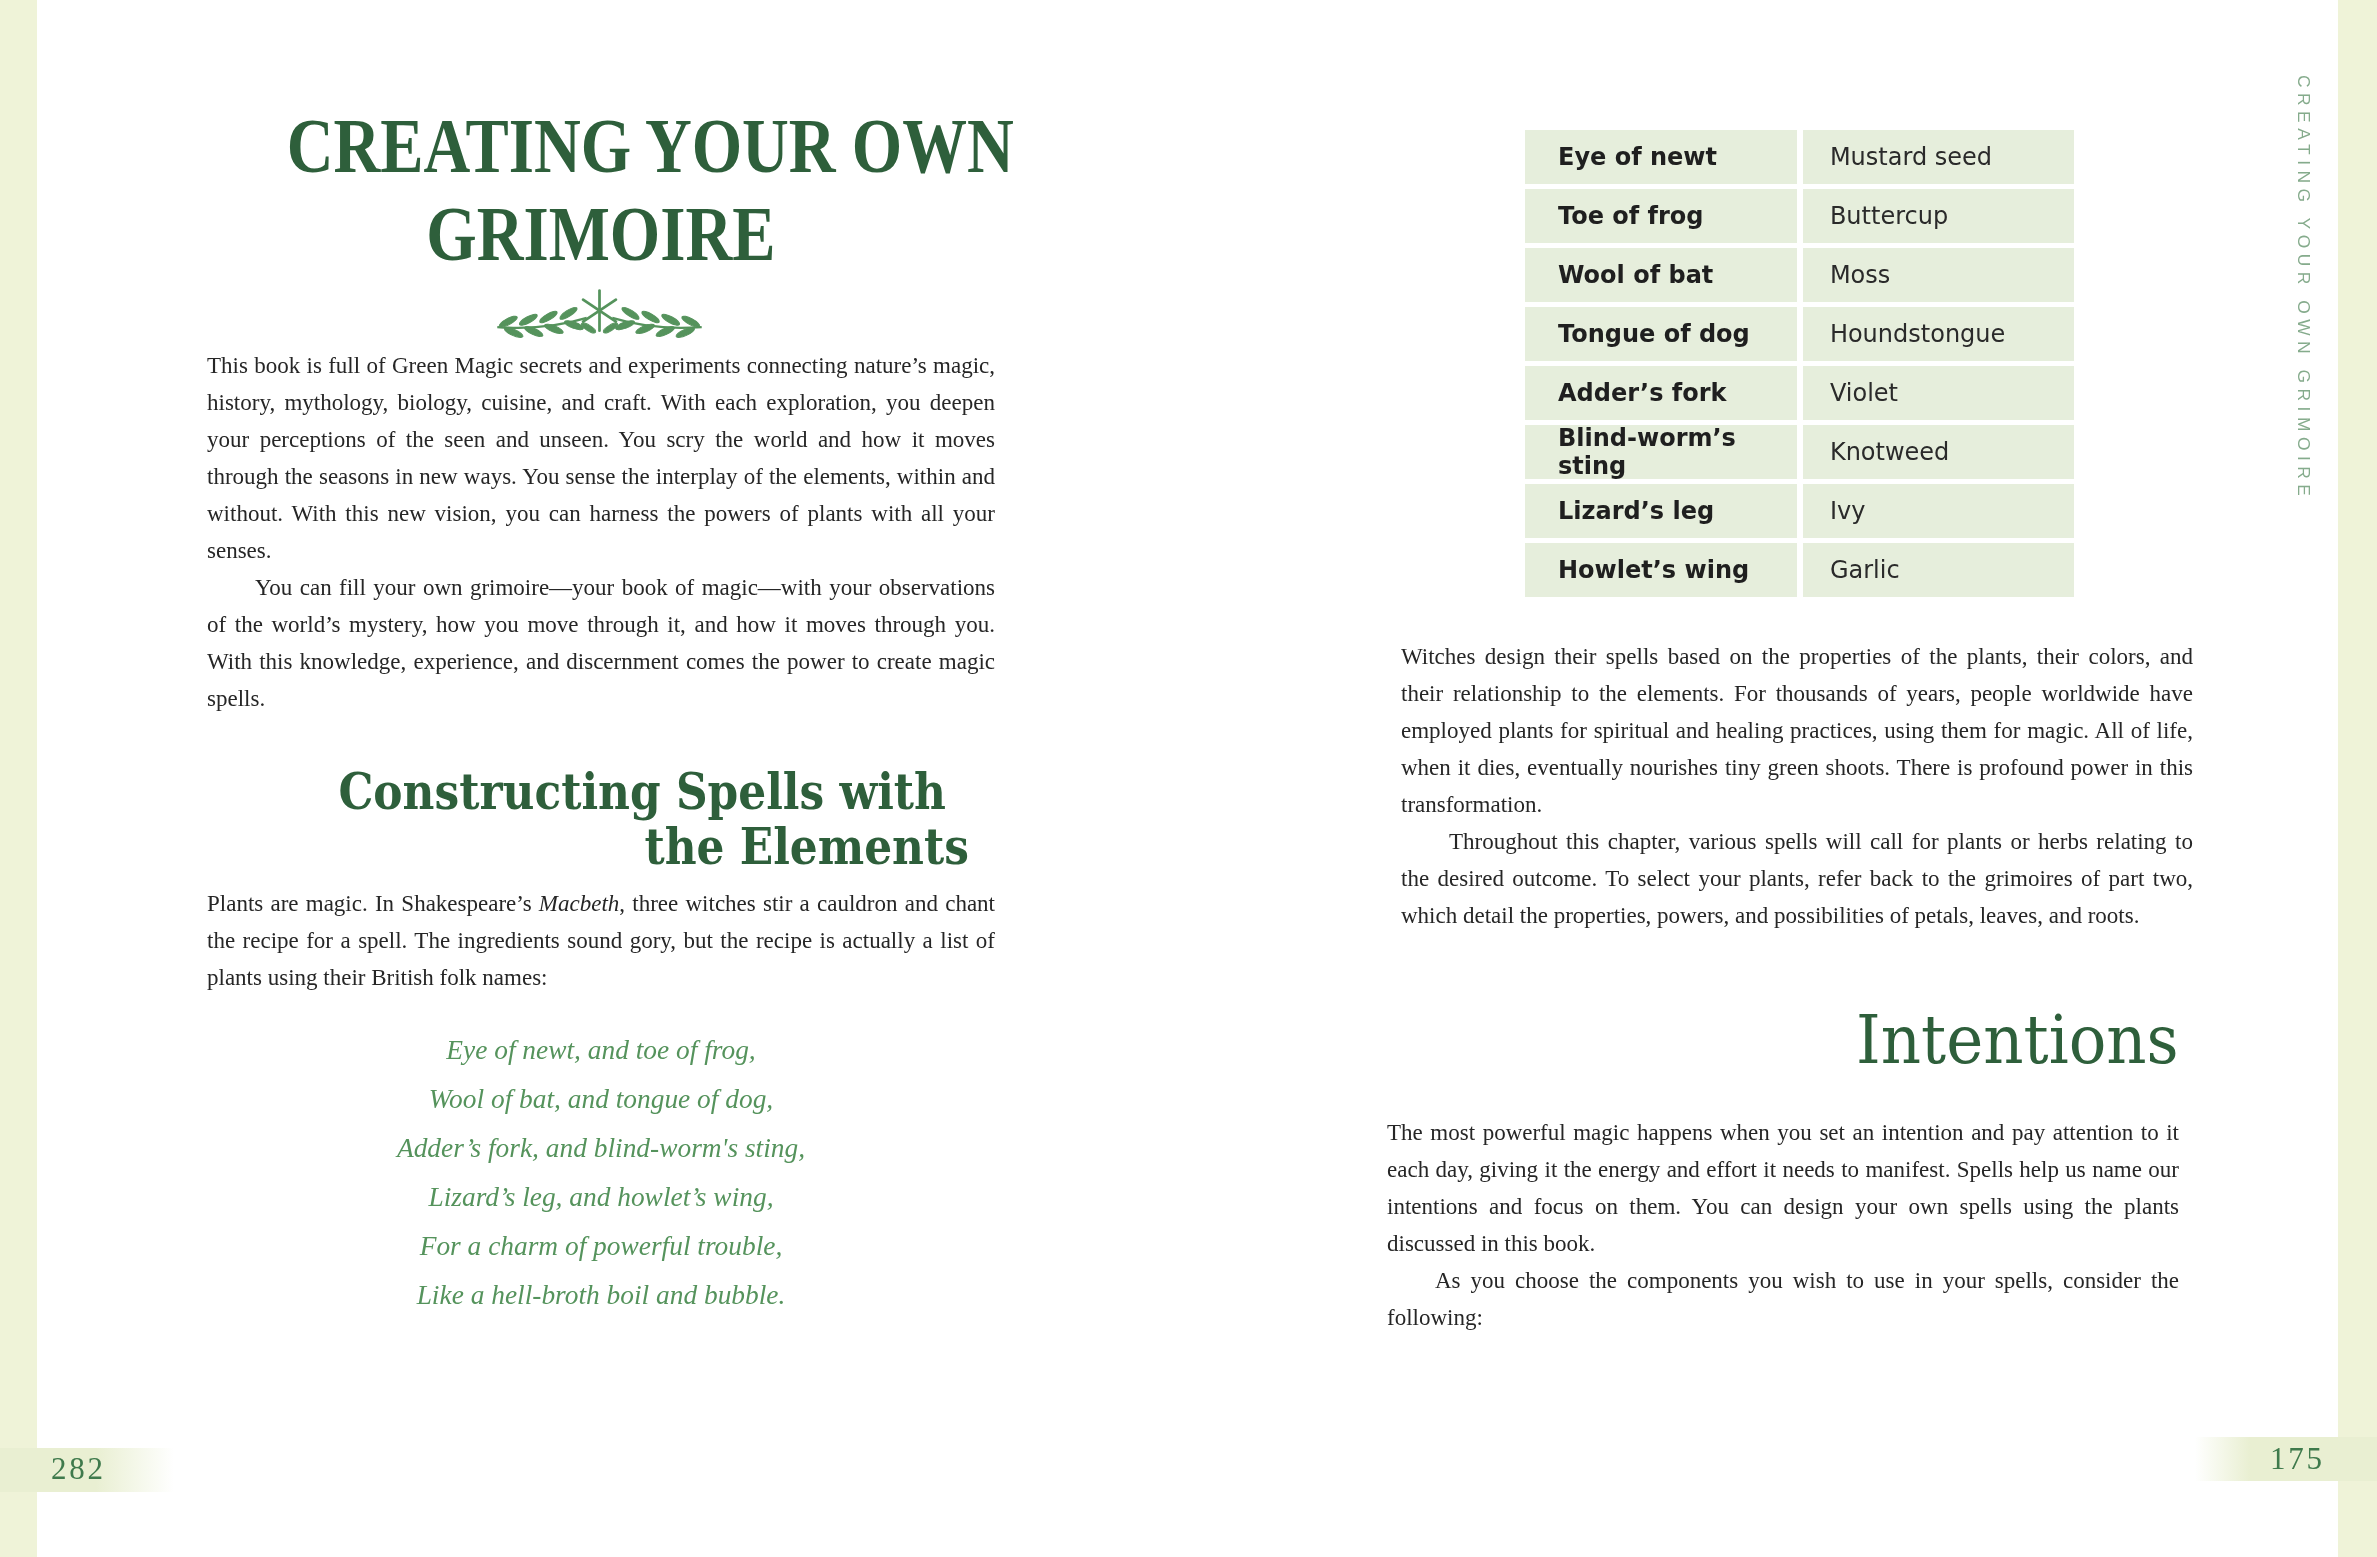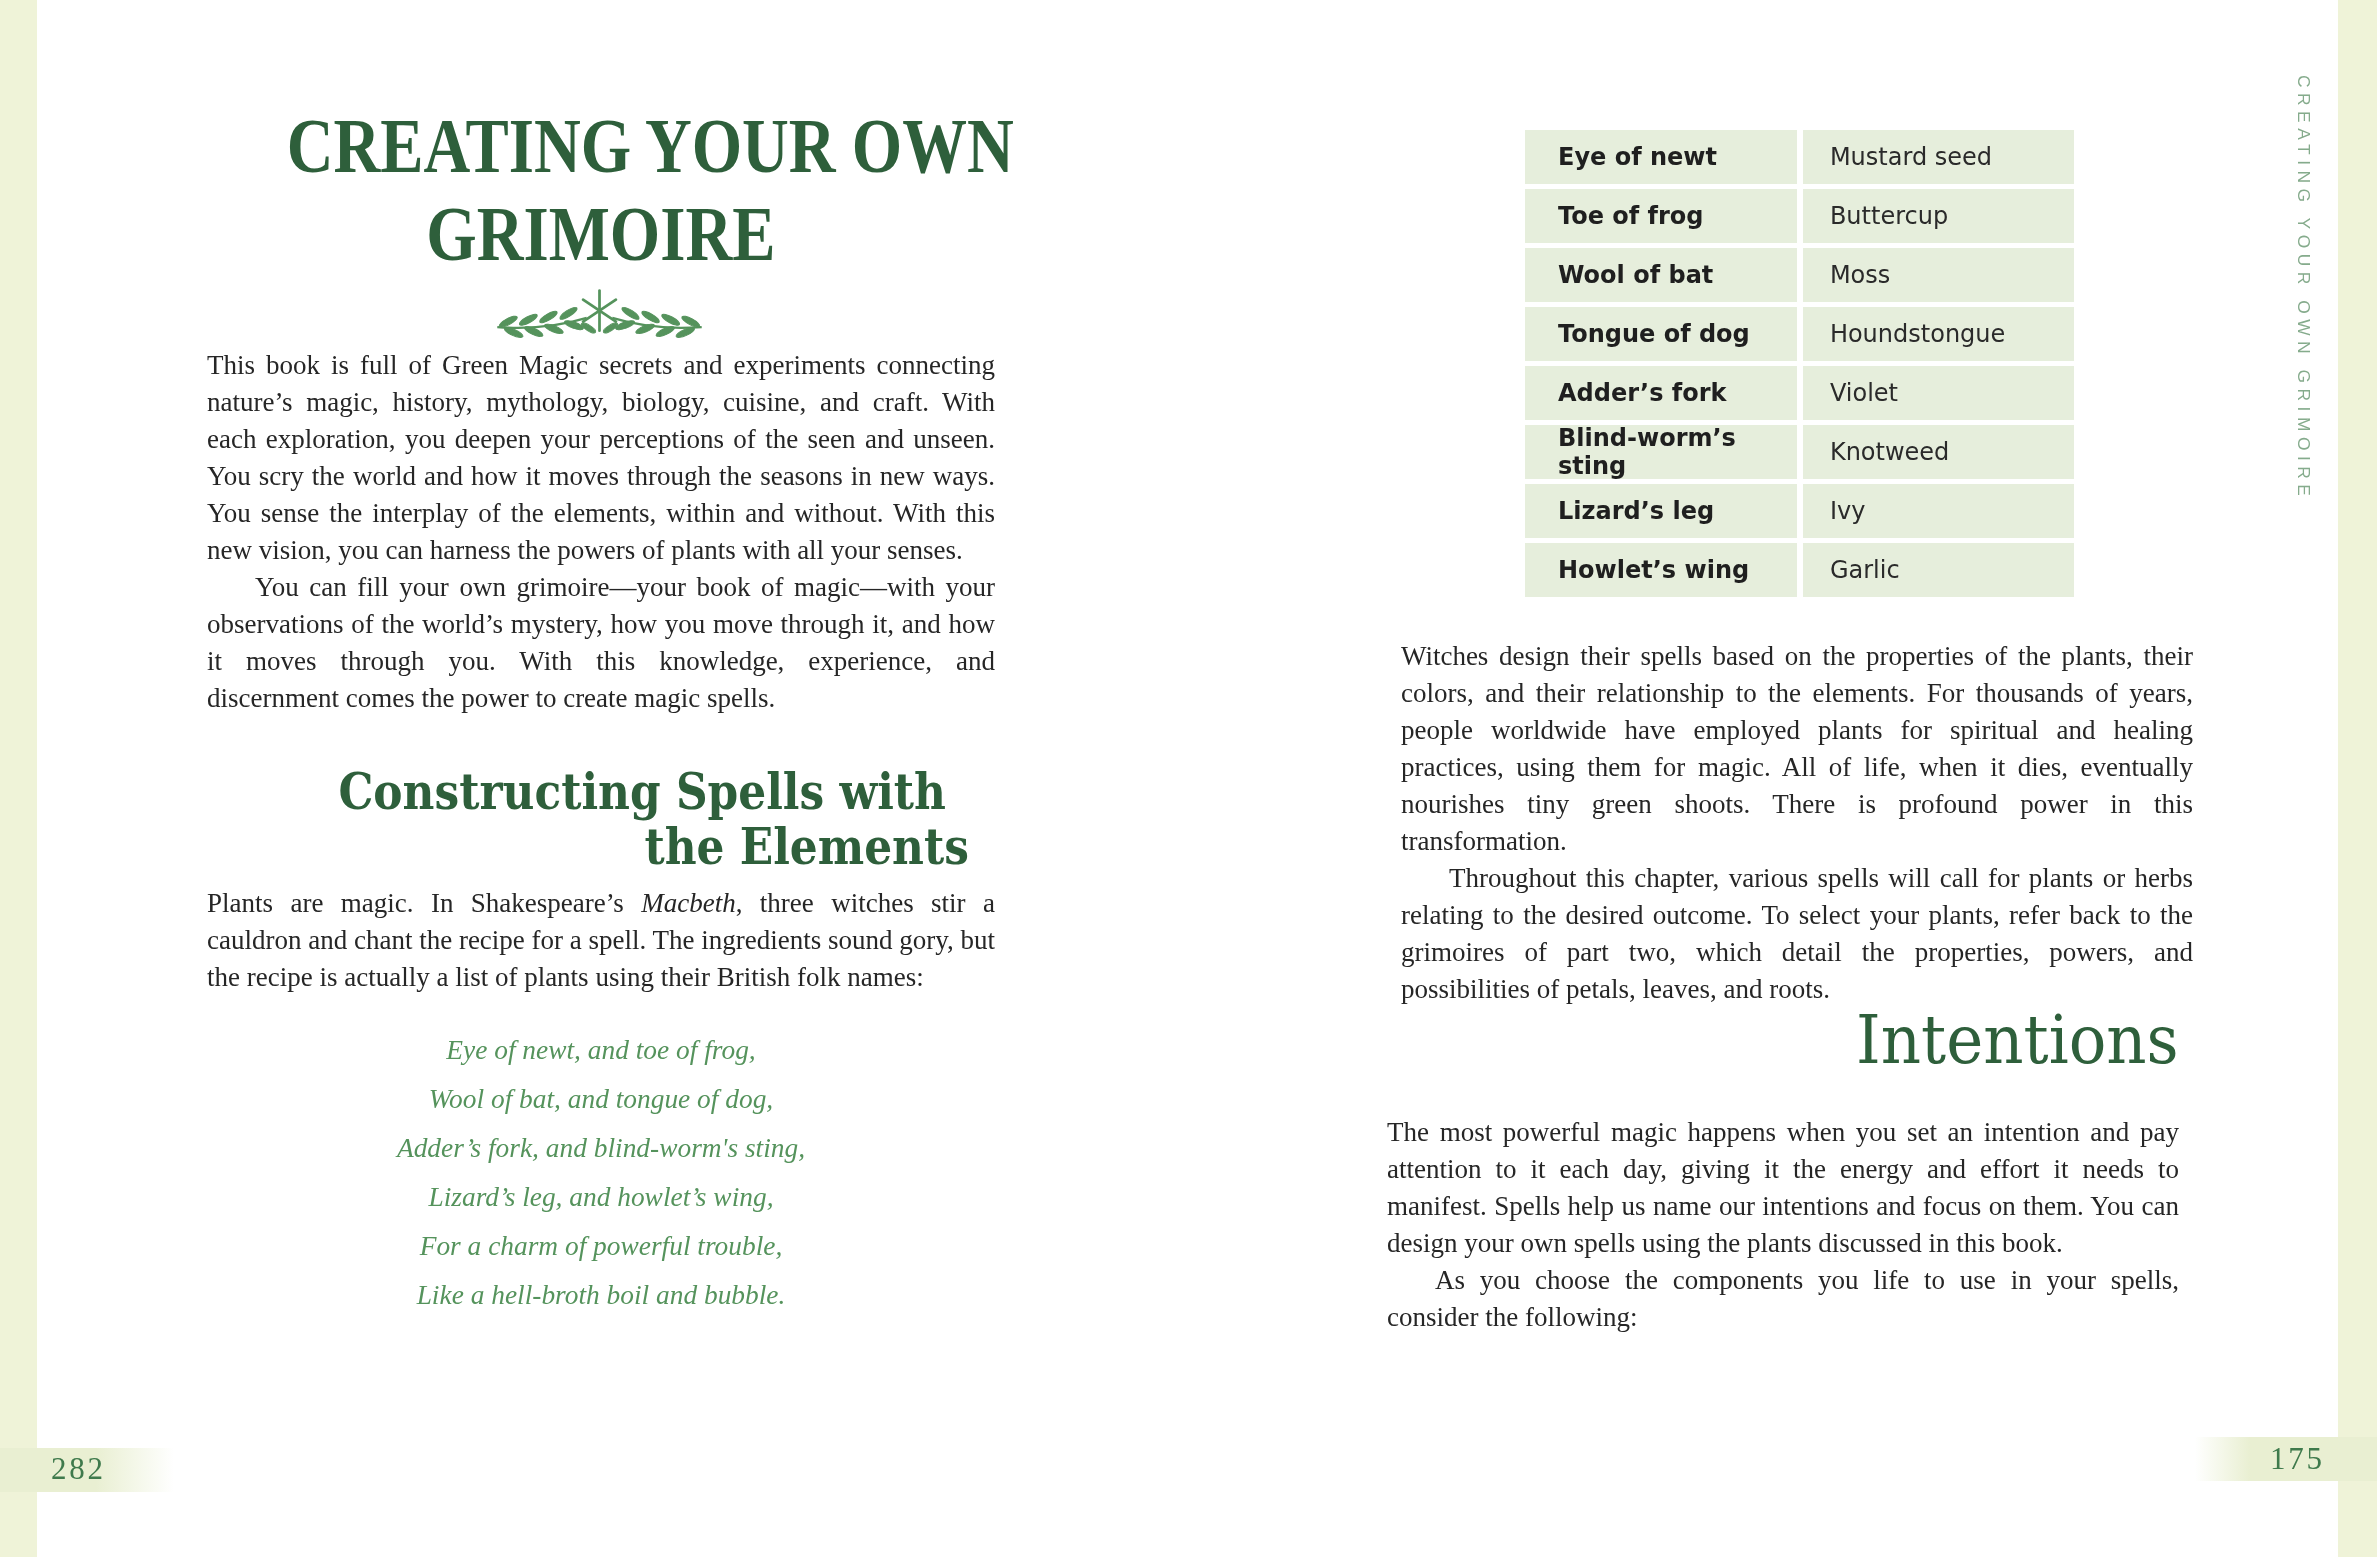--- a/index.html
+++ b/index.html
@@ -21,21 +21,21 @@
   .num-174{left:51px;top:1451px;}
   .num-175{left:2270px;top:1441px;}
 
   
   .title{position:absolute;left:207px;top:102px;width:788px;text-align:center;
     color:#2e5f3b;font-weight:700;font-size:79px;line-height:88px;white-space:nowrap;}
   .title .tline{display:inline-block;transform:scaleX(.82);transform-origin:center;}
   .ornament{position:absolute;left:490px;top:285px;width:219px;height:64px;}
 
   .body-col-left{position:absolute;left:207px;top:347px;width:788px;}
-  .body-text{font-size:27px;line-height:37px;text-align:justify;}
+  .body-text{font-size:23px;line-height:37px;text-align:justify;}
   .body-text p{margin:0;}
   .indent{text-indent:48px;}
 
   .heading-green{position:absolute;color:#2e5f3b;text-align:right;
     font-family:"DejaVu Serif",serif;font-weight:700;white-space:nowrap;}
   .heading-constructing{left:207px;top:764px;width:788px;font-size:51px;line-height:55px;}
   .heading-constructing .hline{display:inline-block;transform:scaleX(.86);transform-origin:center;}
   .macbeth{position:absolute;left:207px;top:885px;width:788px;}
   .poem{position:absolute;left:207px;top:1026px;width:788px;text-align:center;
     font-style:italic;font-size:27.4px;line-height:49px;color:#55935c;}
@@ -148,21 +148,21 @@
     <p>Witches design their spells based on the properties of the plants, their colors, and their relationship to the elements. For thousands of years, people worldwide have employed plants for spiritual and healing practices, using them for magic. All of life, when it dies, eventually nourishes tiny green shoots. There is profound power in this transformation.</p>
     <p class="indent">Throughout this chapter, various spells will call for plants or herbs relating to the desired outcome. To select your plants, refer back to the grimoires of part two, which detail the properties, powers, and possibilities of petals, leaves, and roots.</p>
   </div>
 
   <div class="heading-green heading-intentions">
     <span class="hline">Intentions</span>
   </div>
 
   <div class="intentions-col body-text">
     <p>The most powerful magic happens when you set an intention and pay attention to it each day, giving it the energy and effort it needs to manifest. Spells help us name our intentions and focus on them. You can design your own spells using the plants discussed in this book.</p>
-    <p class="indent">As you choose the components you life to use in your spells, consider the following:</p>
+    <p class="indent">As you choose the components you wish to use in your spells, consider the following:</p>
   </div>
 
 
   <div class="sidebar-vertical">CREATING YOUR OWN GRIMOIRE</div>
 
   <div class="page-band band-left"></div>
   <div class="page-band band-right"></div>
   <div class="page-num num-174">282</div>
   <div class="page-num num-175">175</div>
 

